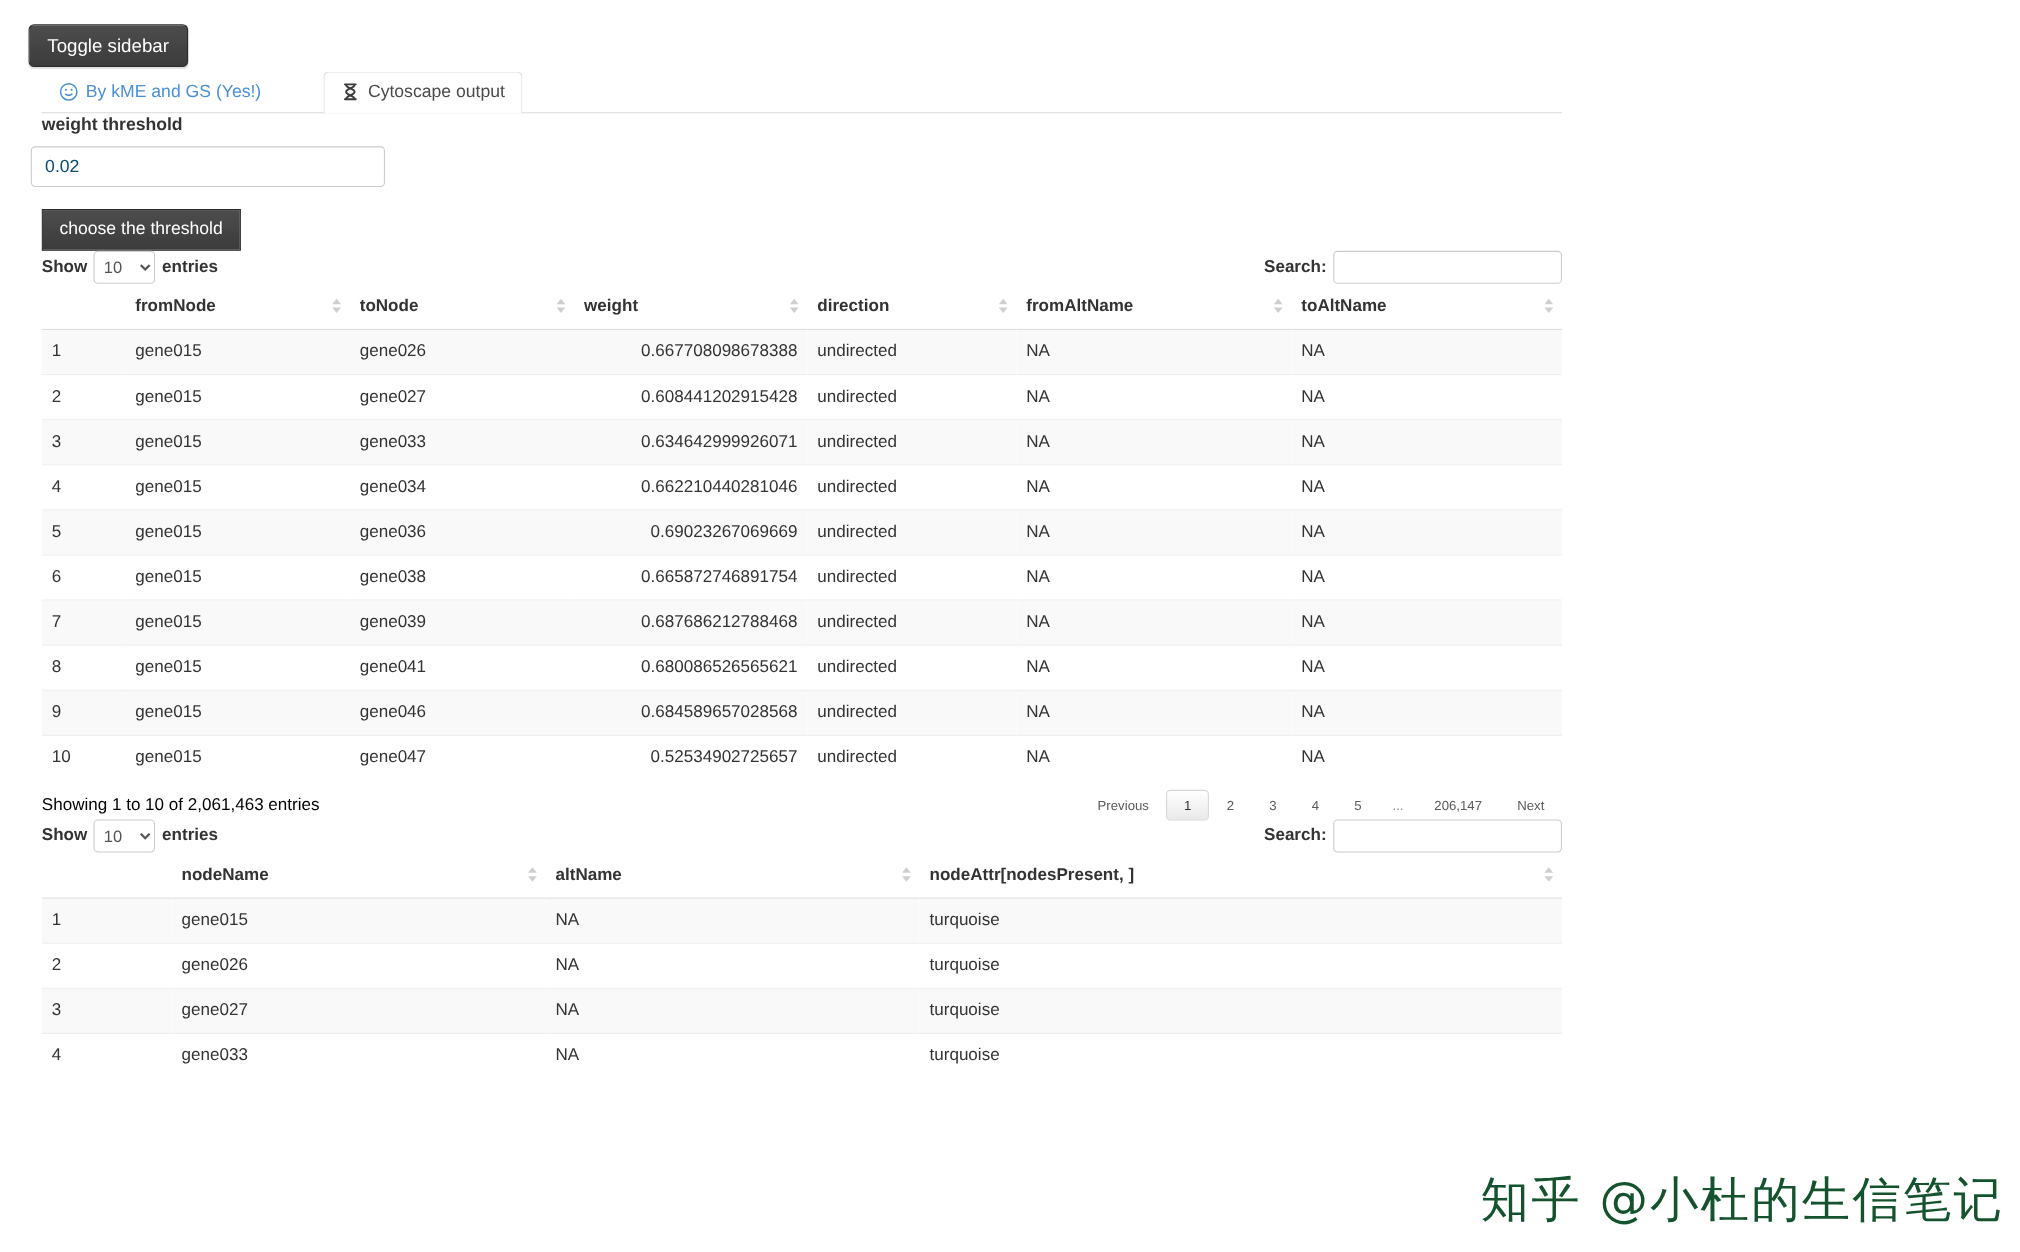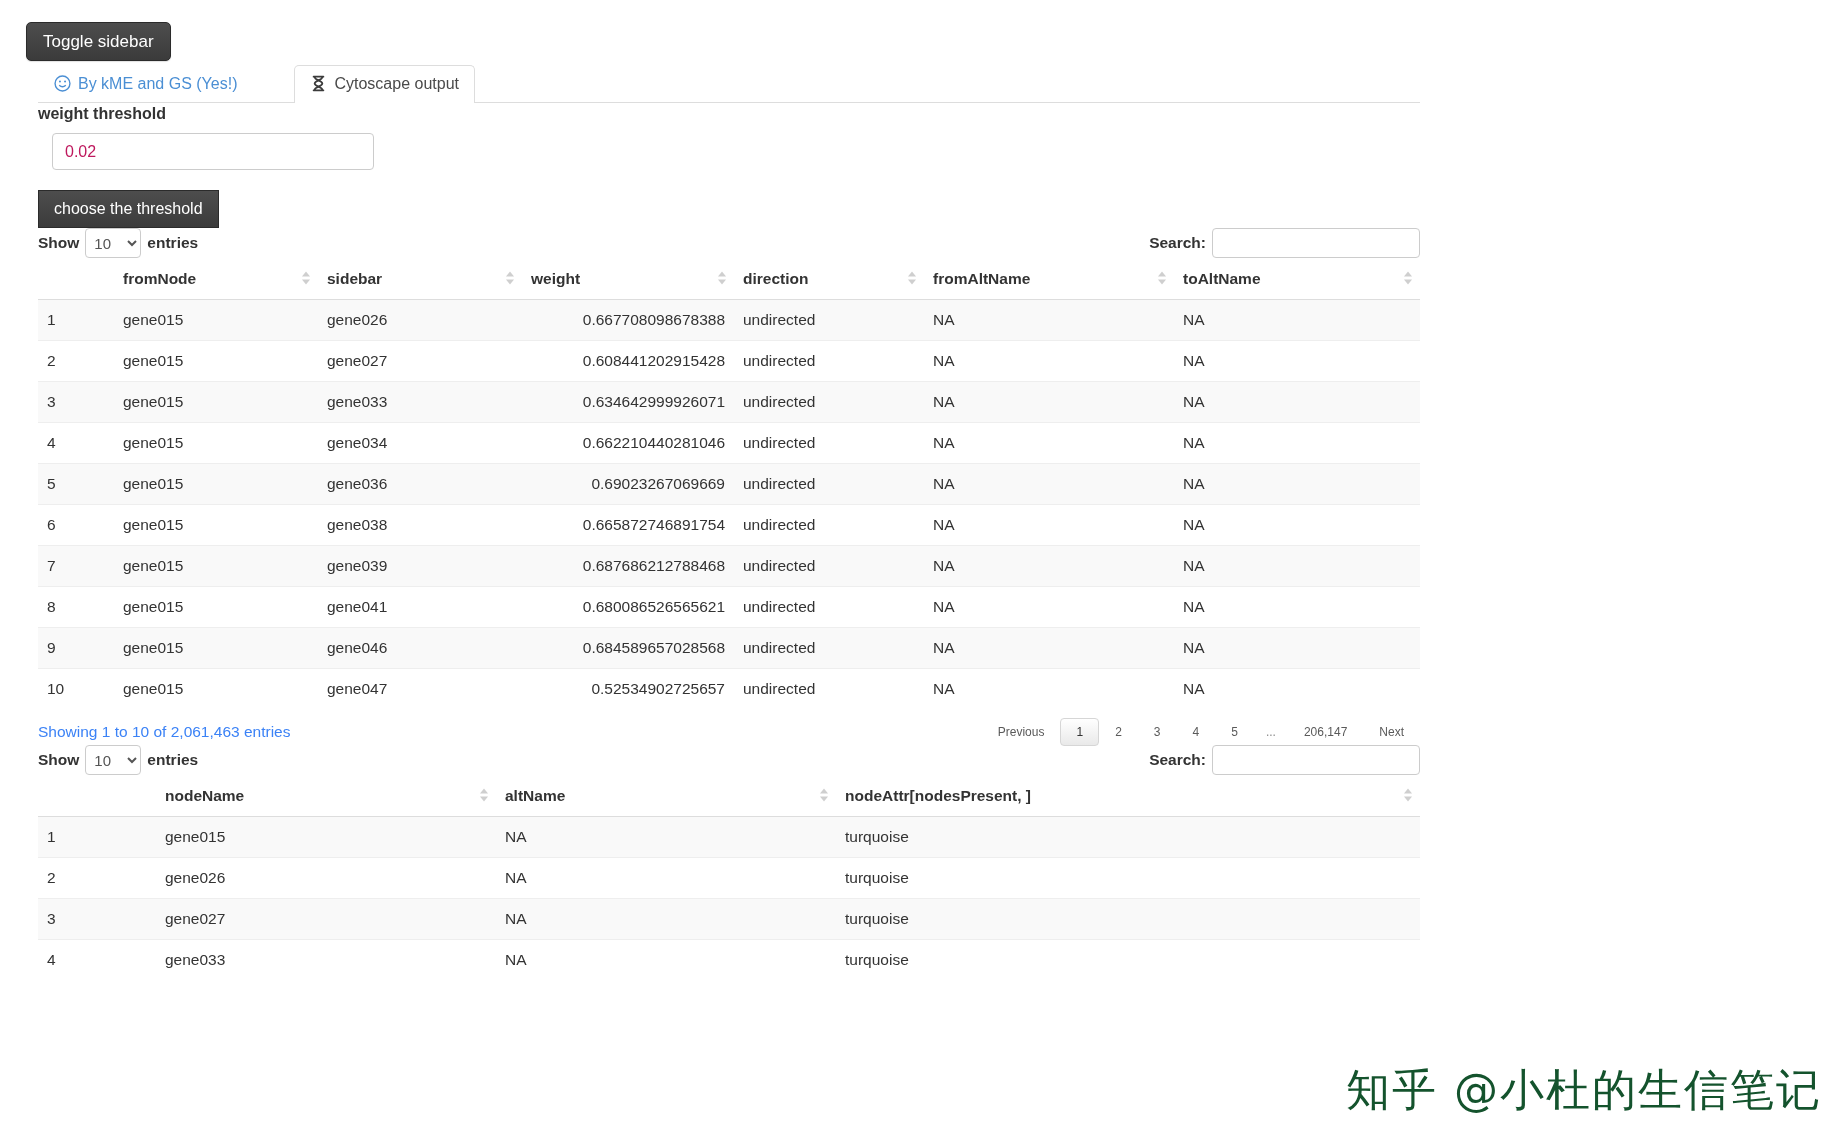--- a/index.html
+++ b/index.html
@@ -58,25 +58,25 @@
   }
   .tab-icon { display: inline-flex; width: 17px; height: 17px; }
   .tab-icon svg { width: 17px; height: 17px; display: block; }
 
   
   .field-label {
     position: absolute; left: 38px; top: 105px;
     font-size: 16px; font-weight: bold; color: #333333;
   }
   .weight-input {
-    position: absolute; left: 52px; top: 133px;
+    position: absolute; left: 28px; top: 133px;
     width: 322px; height: 37px;
     border: 1px solid #cccccc; border-radius: 4px;
     padding: 6px 12px;
-    font-size: 16px; color: #be185d;
+    font-size: 16px; color: #0c4a6e;
     font-family: "Liberation Sans", sans-serif;
     background: #ffffff;
   }
   .threshold-btn {
     position: absolute; left: 38px; top: 190px;
     padding: 10px 15px;
     background: linear-gradient(to bottom, #4d4d4d 0%, #3b3b3b 100%);
     border: 1px solid #2b2b2b; border-radius: 0;
     color: #ffffff; font-size: 16px; line-height: 1;
     cursor: pointer;
@@ -128,21 +128,21 @@
     display: block; width: 0; height: 0;
     border-left: 4px solid transparent; border-right: 4px solid transparent;
   }
   .sort-ico i.up { border-bottom: 5px solid #cfcfcf; margin-bottom: 3px; }
   .sort-ico i.dn { border-top: 5px solid #cfcfcf; }
 
   .cell-r { text-align: right; }
 
   
   .dt-bottom { display: flex; justify-content: space-between; align-items: center; margin-top: 9px; }
-  .dt-info { font-size: 15.5px; color: #3b82f6; }
+  .dt-info { font-size: 15.5px; color: #000000; }
   .dt-paginate { display: flex; align-items: center; }
   .pg {
     font-size: 12px; color: #5a5a5a;
     padding: 7px 15px; line-height: 1;
     border: 1px solid transparent; border-radius: 4px;
     cursor: pointer; white-space: nowrap;
   }
   .pg.current {
     background: linear-gradient(to bottom, #ffffff 0%, #e9e9e9 100%);
     border: 1px solid #d6d6d6; color: #333333;
@@ -226,21 +226,21 @@
         <tr>
           <th class="num"></th>
           <th>
             <span>fromNode</span>
             <span class="sort-ico">
                 <i class="up"></i>
                 <i class="dn"></i>
               </span>
           </th>
           <th>
-            <span>sidebar</span>
+            <span>toNode</span>
             <span class="sort-ico">
                 <i class="up"></i>
                 <i class="dn"></i>
               </span>
           </th>
           <th class="cell-r">
             <span>weight</span>
             <span class="sort-ico">
                 <i class="up"></i>
                 <i class="dn"></i>

